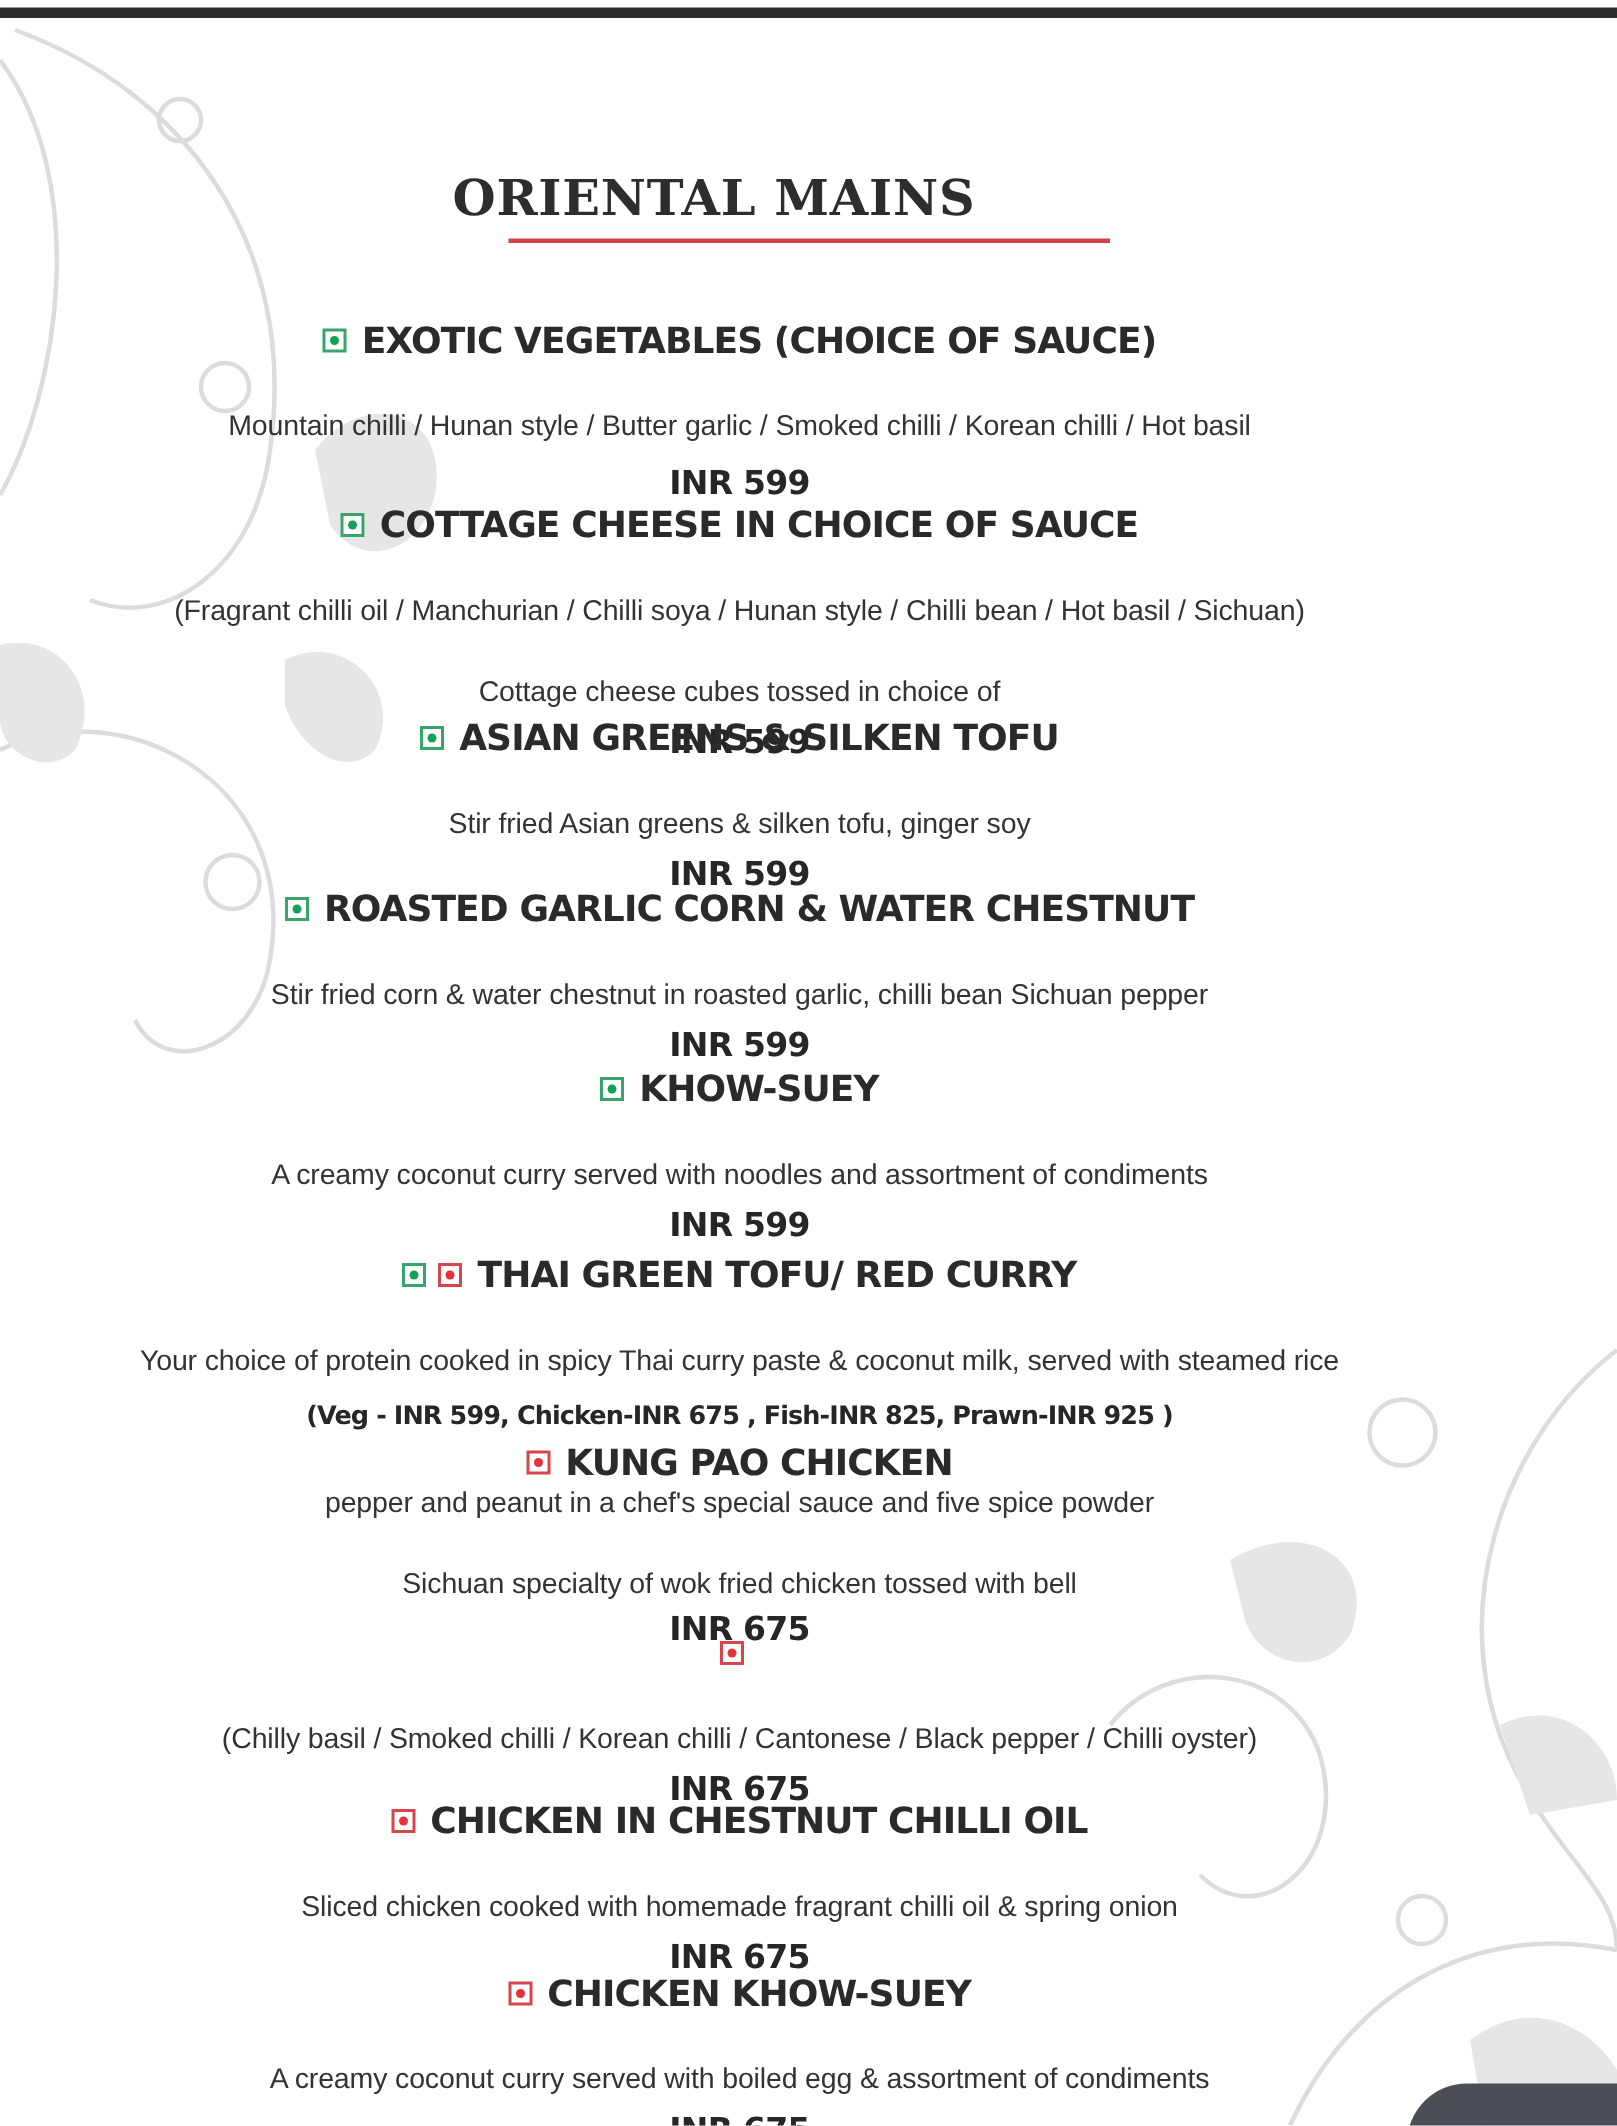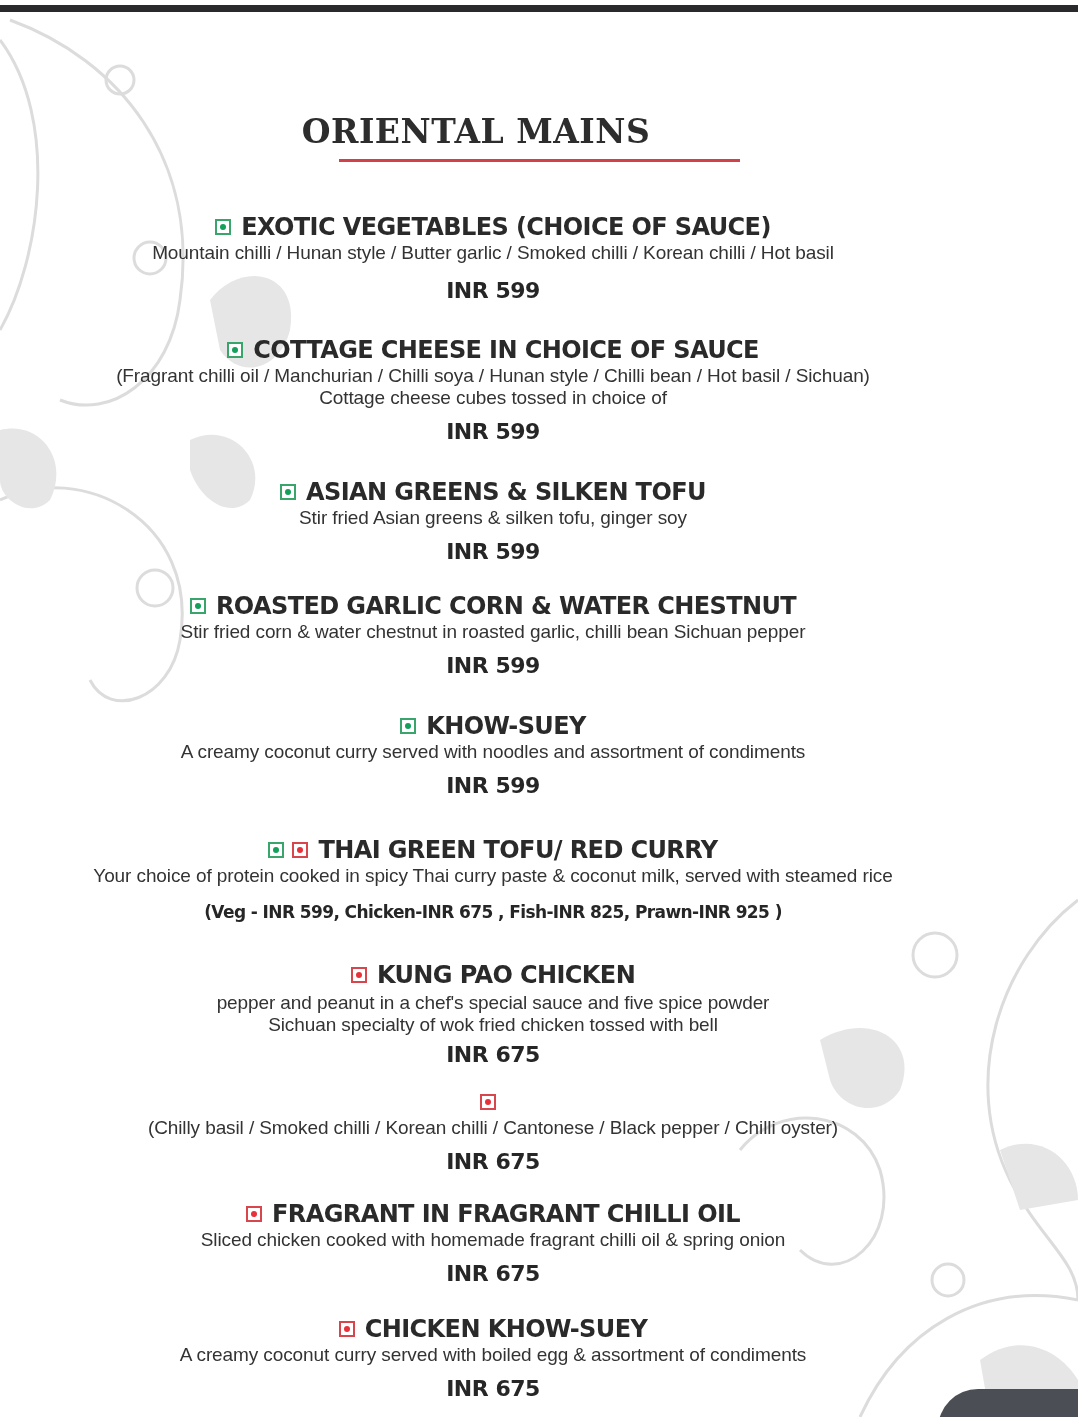--- a/index.html
+++ b/index.html
@@ -45,21 +45,21 @@
     border: 2px solid; position: relative; background: #fff;
   }
   .mark::after {
     content: ""; position: absolute; left: 3px; top: 3px; width: 6px; height: 6px;
     border-radius: 50%; background: currentColor;
   }
   .mark.veg { border-color: #3aa56a; color: #13a05a; }
   .mark.nonveg { border-color: #d8464d; color: #e8303a; }
   .desc {
     font-family: "Liberation Sans", "DejaVu Sans", sans-serif;
-    font-size: 19px; line-height: 22px; color: #333; letter-spacing: -0.1px;
+    font-size: 19px; line-height: 22px; color: #333; letter-spacing: -0.1px; margin-top: 32px;
   }
   .price {
     font-family: "DejaVu Sans", "Liberation Sans", sans-serif;
     font-weight: bold; font-size: 22px; letter-spacing: -0.5px; color: #262626;
     margin-top: 8px; line-height: 30px;
   }
   .price.big { font-size: 17px; letter-spacing: -0.6px; margin-top: 10px; }
 </style>
 </head>
 <body>
@@ -184,21 +184,21 @@
     </div>
     <div class="desc">(Chilly basil / Smoked chilli / Korean chilli / Cantonese / Black pepper / Chilli oyster)</div>
     <div class="price">INR 675</div>
   </div>
 
   <div class="item" style="top:1199px">
     <div class="item-name">
       <span class="marks">
           <span class="mark nonveg"></span>
         </span>
-      <span>FRAGRANT IN FRAGRANT CHILLI OIL</span>
+      <span>CHICKEN IN CHESTNUT CHILLI OIL</span>
     </div>
     <div class="desc">Sliced chicken cooked with homemade fragrant chilli oil &amp; spring onion</div>
     <div class="price">INR 675</div>
   </div>
 
   <div class="item" style="top:1314px">
     <div class="item-name">
       <span class="marks">
           <span class="mark nonveg"></span>
         </span>

